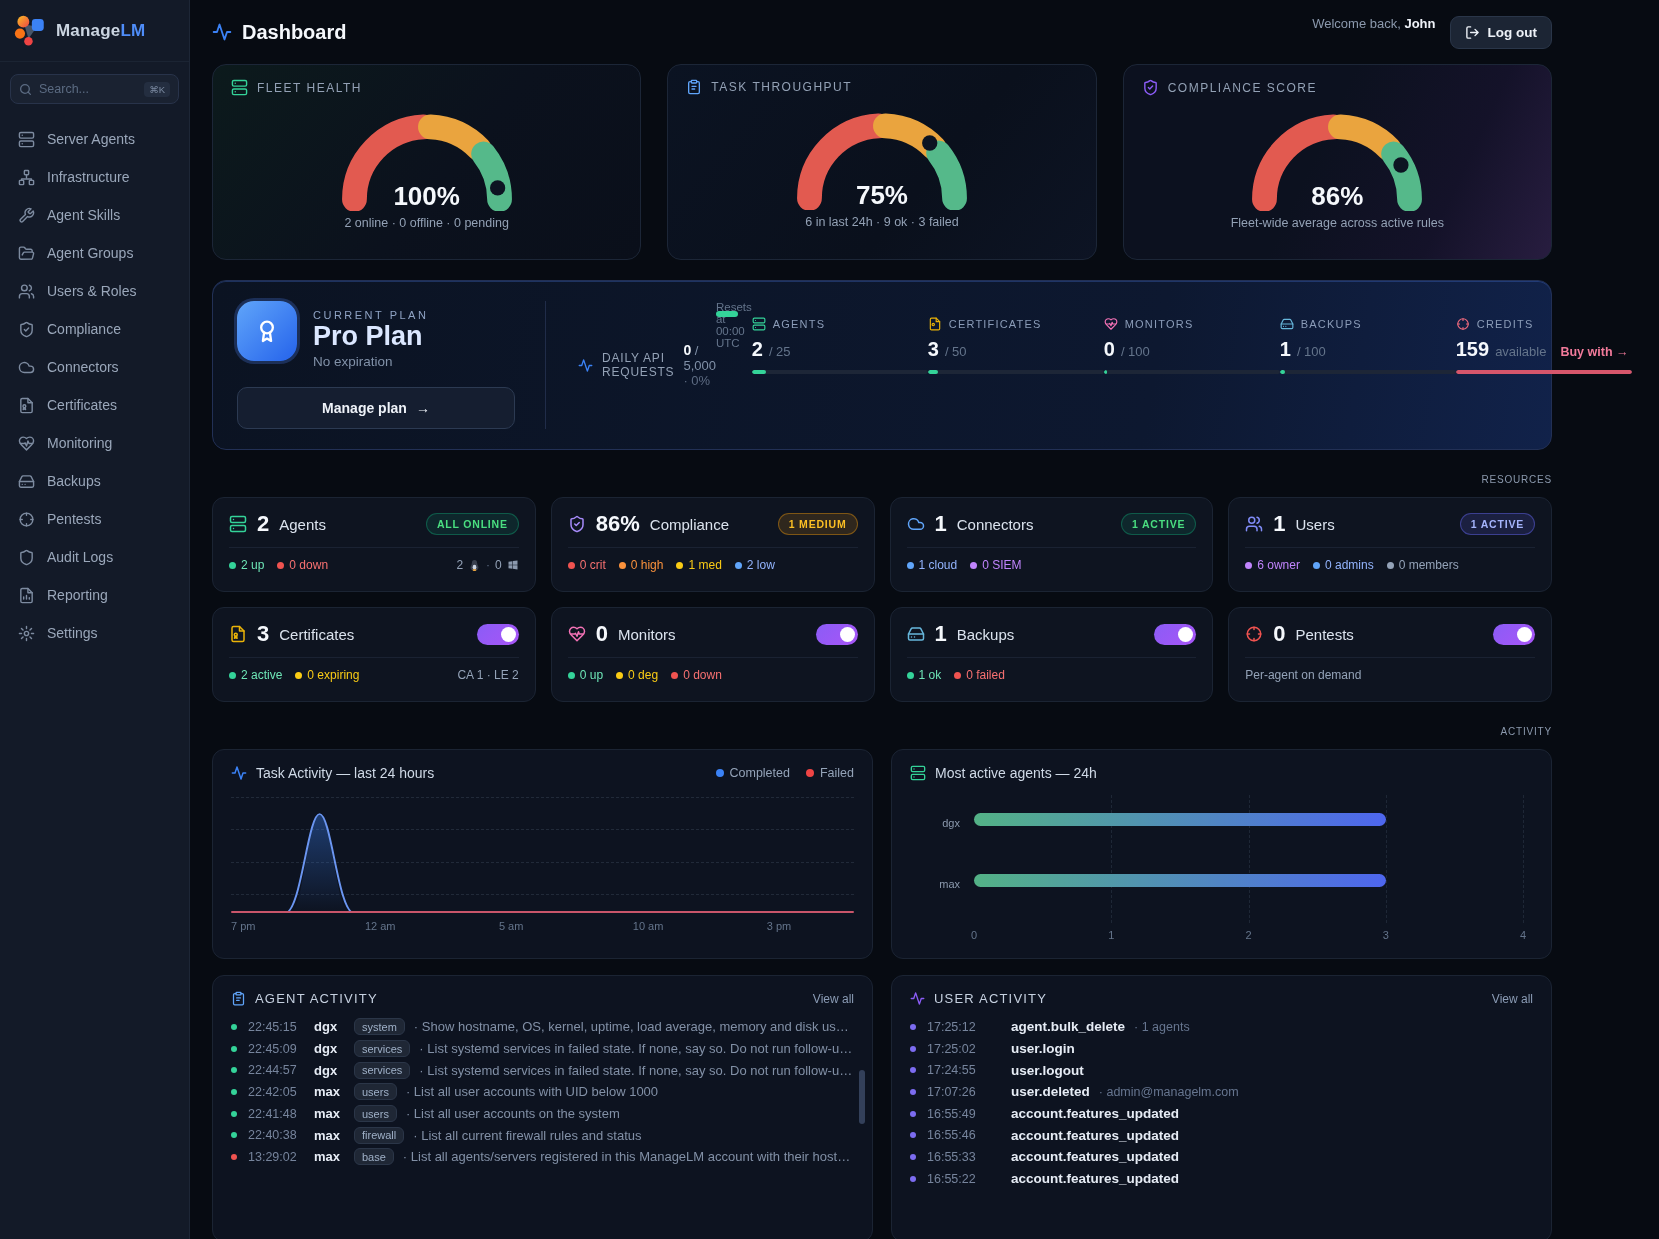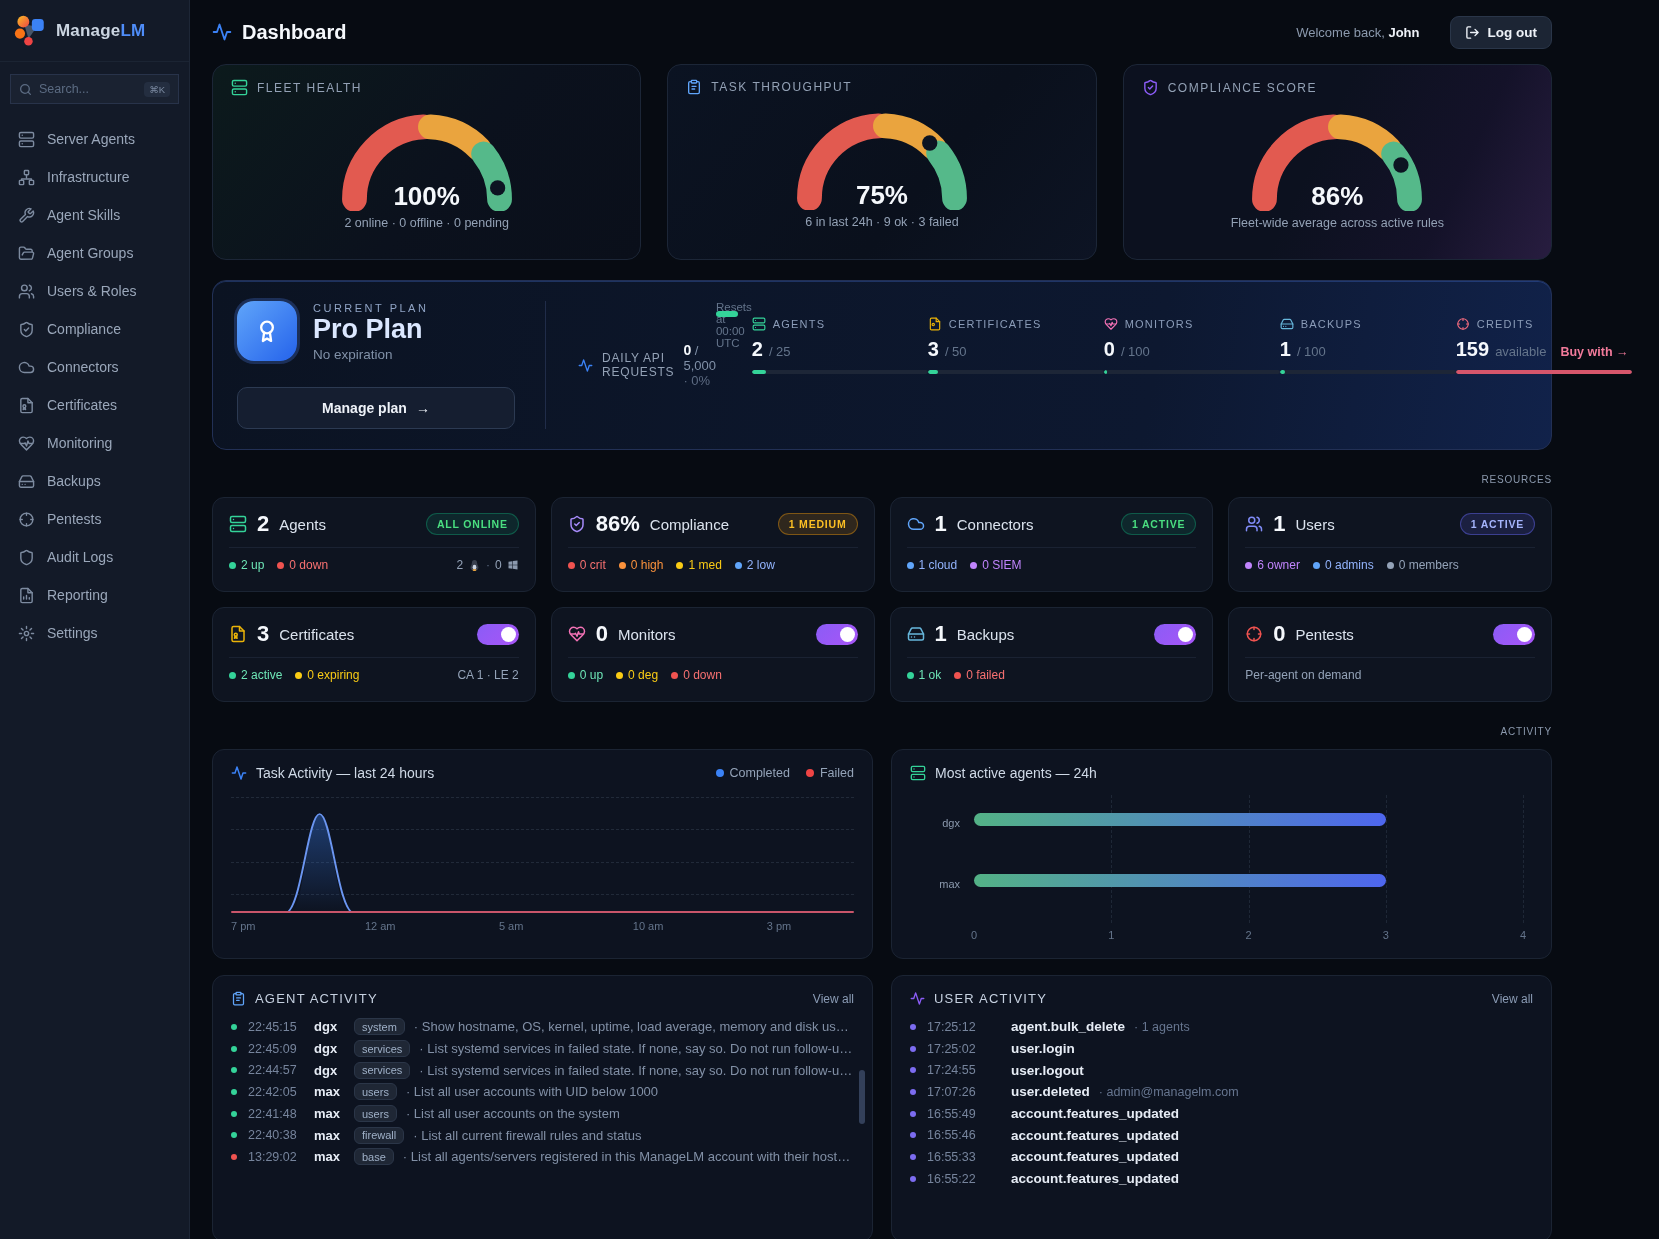--- a/index.html
+++ b/index.html
@@ -9,36 +9,36 @@
     font-family:"Liberation Sans","DejaVu Sans",sans-serif;
     display:flex; overflow:hidden; font-size:14px;
   }
   .ic { display:inline-block; vertical-align:middle; flex-shrink:0; }
 
   
   .sidebar { width:190px; flex-shrink:0; background:#131a28; border-right:1px solid #1d2636; }
   .logo-row { height:62px; display:flex; align-items:center; gap:8px; padding:0 14px; border-bottom:1px solid #1b2433; }
   .logo-text { font-size:17px; font-weight:bold; color:#cbd5e1; letter-spacing:.2px; }
   .logo-text b { color:#4f8df9; }
-  .search-box { margin:12px 10px; height:30px; background:#1a2231; border:1px solid #28334a; border-radius:0;
+  .search-box { margin:12px 10px; height:30px; background:#1a2231; border:1px solid #28334a; border-radius:8px;
     display:flex; align-items:center; gap:7px; padding:0 8px; }
   .search-box input { background:transparent; border:none; outline:none; color:#8b99ad; font-size:12.5px; width:100%;
     font-family:inherit; }
   .search-box input::placeholder { color:#5b6b82; }
   .kbd { background:#242e40; border-radius:4px; color:#7b8aa0; font-size:9.5px; padding:2px 5px; flex-shrink:0; }
   .nav { padding:4px 8px; }
   .nav-item { display:flex; align-items:center; gap:12px; height:38px; padding:0 10px; border-radius:8px;
     color:#9aa7ba; font-size:14px; cursor:pointer; }
   .nav-item svg { color:#7d8ba0; }
 
   
   .main { flex:1; padding:0 107px 0 22px; overflow:hidden; }
   .topbar { height:64px; display:flex; align-items:center; }
   .page-title { font-size:20px; font-weight:bold; color:#f5f8fc; margin-left:10px; }
-  .topbar-right { margin-left:auto; display:flex; align-items:center; gap:30px; }
+  .topbar-right { margin-left:auto; display:flex; align-items:flex-start; gap:14px; }
   .welcome { color:#8b99ad; font-size:13px; }
   .welcome b { color:#eef2f8; }
   .logout-btn { display:flex; align-items:center; gap:8px; background:#1c2534; border:1px solid #2a3649;
     color:#eef2f8; font-weight:bold; font-size:13.5px; padding:8px 14px; border-radius:9px; cursor:pointer; }
 
   
   .gauge-row { display:grid; grid-template-columns:repeat(3,1fr); gap:26px; }
   .gcard { height:196px; border:1px solid #1c2637; border-radius:14px; padding:14px 18px; position:relative; overflow:hidden; }
   .g-fleet { background:linear-gradient(130deg,#0c1a1c 0%,#0b111d 55%,#0a0f1a 100%); }
   .g-task  { background:linear-gradient(130deg,#0b1322 0%,#0a101c 60%,#0d1424 100%); }
@@ -50,21 +50,21 @@
   .gauge-sub { text-align:center; color:#93a1b5; font-size:12.5px; margin-top:2px; }
 
   
   .plan-card { margin-top:20px; height:170px; border-radius:14px; border:1px solid #223055;
     background:linear-gradient(100deg,#0b1322 0%,#0d1830 70%,#11224a 100%);
     box-shadow:inset 0 1px 0 rgba(80,130,246,.28); display:flex; padding:20px 24px; }
   .plan-left { width:278px; flex-shrink:0; display:flex; flex-direction:column; }
   .plan-id { display:flex; gap:16px; }
   .plan-tile { width:60px; height:60px; border-radius:17px; background:linear-gradient(135deg,#60a5fa,#2563eb);
     display:flex; align-items:center; justify-content:center; box-shadow:0 0 0 3px rgba(80,130,246,.25); }
-  .plan-kicker { font-size:11px; letter-spacing:2.5px; color:#8fa3c4; margin-top:1px; }
+  .plan-kicker { font-size:11px; letter-spacing:2.5px; color:#8fa3c4; margin-top:8px; }
   .plan-name { font-size:27px; font-weight:bold; color:#dbe7ff; line-height:1.15; }
   .plan-exp { font-size:13.5px; color:#8191a8; margin-top:2px; }
   .manage-btn { margin-top:auto; height:42px; width:100%; background:#151e30; border:1px solid #2c3a52; border-radius:10px;
     color:#eef2f8; font-weight:bold; font-size:14px; display:flex; align-items:center; justify-content:center; gap:9px; cursor:pointer; }
   .plan-right { flex:1; border-left:1px solid #202c49; margin-left:30px; padding-left:32px; display:flex; flex-direction:row; }
   .api-head { display:flex; align-items:center; gap:9px; }
   .api-usage { margin-left:auto; font-size:13px; color:#8191a8; }
   .api-usage b { color:#f5f8fc; font-size:14px; }
   .api-usage .dim { color:#5d6b82; }
   .api-track { height:6px; background:#1d2536; border-radius:3px; margin:10px 0 7px; position:relative; }

